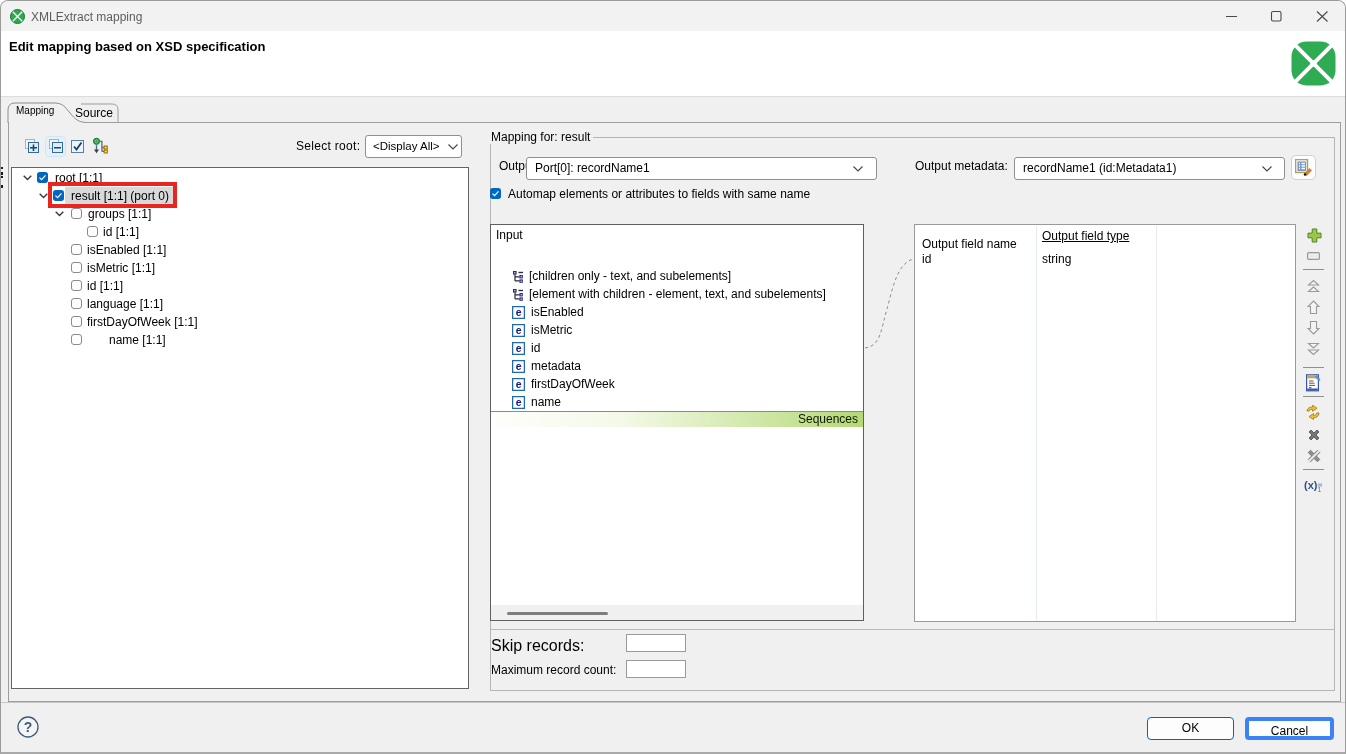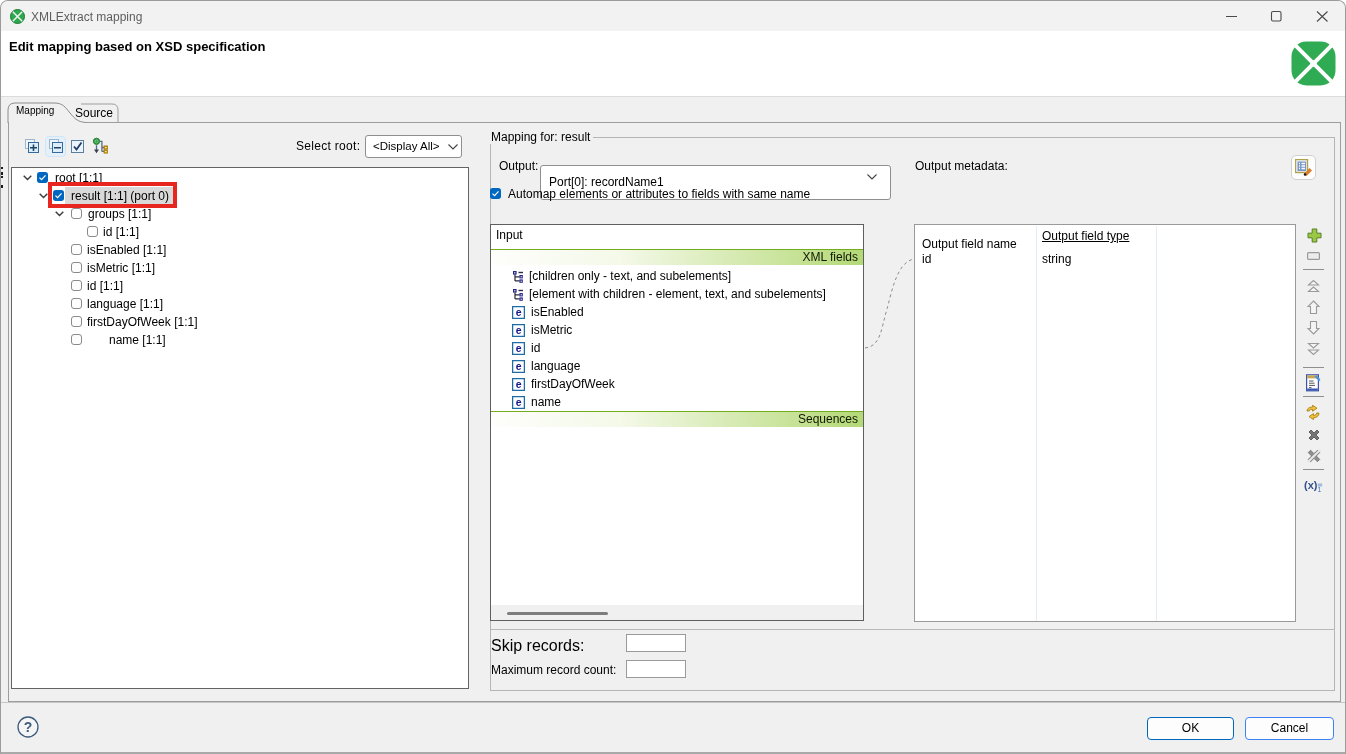--- a/index.html
+++ b/index.html
@@ -10,21 +10,21 @@
 .titlebar { position:absolute; left:0; top:0; width:100%; height:30px; background:#f2f2f2; }
 .header { position:absolute; left:0; top:30px; width:100%; height:66px; background:#ffffff; border-bottom:1px solid #dcdcdc; }
 .combo { position:absolute; background:#fff; border:1px solid #8f8f8f; border-radius:3px; }
 .combo .txt { position:absolute; left:8px; top:calc(50% - 1px); transform:translateY(-50%); white-space:nowrap;text-align:center; }
 .chev { position:absolute; }
 .cbon { position:absolute; width:11px; height:11px; }
 .cboff { position:absolute; width:11px; height:11px; background:#fdfdfd; border:1px solid #8a8a8a; border-radius:3px; }
 .trow { position:absolute; white-space:nowrap; font-size:12px; }
 .band { position:absolute; left:1px; right:1px; height:16px; border-top:1.5px solid #74ac1e; background:linear-gradient(to right,#fefefc 0%,#f4f9e8 35%,#b4d976 100%); text-align:right; line-height:14.5px; padding-right:5px; font-size:12px; color:#101800; }
 .lrow { position:absolute; white-space:nowrap; font-size:12px; }
-.btn { position:absolute; background:#fdfdfd; border:1px solid #3b82f6; border-radius:4px; text-align:center; font-size:12px; }
+.btn { position:absolute; background:#fdfdfd; border:4px solid #3b82f6; border-radius:4px; text-align:center; font-size:12px; }
 </style>
 </head>
 <body>
 <div class="win">
   <div class="abs" style="left:0;top:166px;width:2px;height:2px;background:#1a1a1a;"></div>
   <div class="abs" style="left:0;top:171px;width:2px;height:3px;background:#1a1a1a;"></div>
   <div class="abs" style="left:0;top:175px;width:2px;height:2px;background:#1a1a1a;"></div>
   <div class="abs" style="left:0;top:184px;width:2px;height:3px;background:#1a1a1a;"></div>
   <div class="abs" style="left:10px;top:0;width:1326px;height:2px;background:linear-gradient(to right,#bdbdbd 0 207px,#6f9f72 207px 530px,#bdbdbd 530px 585px,#8aa8c8 585px 668px,#bdbdbd 668px 100%);"></div>
 
@@ -138,45 +138,50 @@
   <div class="trow" style="left:86px; top:296px;">language [1:1]</div>
   <div class="cboff" style="left:70px; top:315px;"></div>
   <div class="trow" style="left:86px; top:314px;">firstDayOfWeek [1:1]</div>
   <div class="cboff" style="left:70px; top:333px;"></div>
   <div class="trow" style="left:86px; top:332px;padding-left:22px;">name [1:1]</div>
 
   <div class="abs" style="left:489px; top:136px; width:845px; height:554px; border:1px solid #b5b5b5;"></div>
   <div class="abs" style="left:487px; top:129px; padding:0 3px; font-size:12px; background:#f0f0f0;">Mapping for: result</div>
 
   <div class="abs" style="left:498px; top:158px; font-size:12px;">Output:</div>
-  <div class="combo" style="left:539px; top:156px; width:351px; height:35px;margin-top:8px;">
+  <div class="combo" style="left:525px; top:156px; width:351px; height:23px;">
     <div class="txt">Port[0]: recordName1</div>
     <svg class="chev" style="right:13px; top:8px;" width="10" height="6" viewBox="0 0 10 6">
         <path d="M0.5 0.5 L5 5 L9.5 0.5" stroke="#454545" stroke-width="1.1" fill="none"></path>
       </svg>
   </div>
   <div class="abs" style="left:914px; top:158px; font-size:12px;">Output metadata:</div>
+  <div class="combo" style="left:1013px; top:156px; width:271px; height:23px;">
+    <div class="txt">recordName1 (id:Metadata1)</div>
+    <svg class="chev" style="right:12px; top:8px;" width="10" height="6" viewBox="0 0 10 6">
+        <path d="M0.5 0.5 L5 5 L9.5 0.5" stroke="#454545" stroke-width="1.1" fill="none"></path>
+      </svg>
+  </div>
   <div class="abs" style="left:1290px; top:154px; width:25px; height:25px; background:#fdfdfd; border:1px solid #d0d0d0; border-radius:5px;"></div>
   <svg class="abs" style="left:1294px; top:158px;" width="17" height="17" viewBox="0 0 17 17">
     <rect x="0.5" y="0.5" width="12" height="13" fill="#eef3fa" stroke="#b0a14a" stroke-width="1.4"></rect>
     <rect x="2.5" y="2.5" width="8.5" height="9.5" fill="#7b96c8"></rect>
     <path d="M4 4.5 H5 M6.5 4.5 H10 M4 7 H5 M6.5 7 H10 M4 9.5 H5 M6.5 9.5 H10" stroke="#fff" stroke-width="1.3"></path>
     <path d="M9 15 L14.5 9 L17 11.5 L11.5 17 Z" fill="#d97f28"></path>
     <circle cx="10" cy="15.5" r="1.2" fill="#111"></circle>
   </svg>
 
   <svg class="cbon" style="left:489px; top:187px;" viewBox="0 0 12 12">
       <rect width="12" height="12" rx="3" fill="#0067c0"></rect>
       <path d="M2.7 6.2 L5 8.4 L9.3 3.6" stroke="#fff" stroke-width="1.3" fill="none"></path>
     </svg>
   <div class="abs" style="left:507px; top:186px; font-size:12px;">Automap elements or attributes to fields with same name</div>
 
   <div class="abs" style="left:489px; top:223px; width:374px; height:397px; background:#fff; border:1px solid #5f5f5f;"></div>
   <div class="abs" style="left:495px; top:227px; font-size:12px;">Input</div>
-  <div class="band" style="left:490px; top:248px; width:372px; right:auto;">XML fields</div>
 
   <svg class="abs" style="left:512px; top:270px;" width="11" height="12" viewBox="0 0 11 12">
     <path d="M2 3.5 V10 M2 5.9 H6.5 M2 9.9 H6.5" stroke="#2a2a34" stroke-width="1.2" fill="none"></path>
     <path d="M5.5 1.5 H10" stroke="#2a2a40" stroke-width="1.4"></path>
     <rect x="0" y="0" width="3.6" height="3.6" fill="#23238c"></rect>
       <rect x="1.2" y="1.2" width="1.2" height="1.2" fill="#fff"></rect>
     <rect x="6.4" y="4" width="3.4" height="3.4" fill="#23238c"></rect>
       <rect x="7.6" y="5.2" width="1.2" height="1.2" fill="#fff"></rect>
     <rect x="6.4" y="8.4" width="3.4" height="3.4" fill="#23238c"></rect>
       <rect x="7.6" y="9.6" width="1.2" height="1.2" fill="#fff"></rect>
@@ -205,21 +210,21 @@
   <div class="lrow" style="left:530px; top:322px;">isMetric</div>
   <svg class="abs" style="left:511px; top:341px;" width="13" height="13" viewBox="0 0 13 13">
       <rect x="0.6" y="0.6" width="11.8" height="11.8" fill="#fff" stroke="#1e6ba6" stroke-width="1.3"></rect>
       <text x="6.6" y="10" font-family="Liberation Sans" font-size="10.5" font-weight="bold" fill="#16168c" text-anchor="middle">e</text>
     </svg>
   <div class="lrow" style="left:530px; top:340px;">id</div>
   <svg class="abs" style="left:511px; top:359px;" width="13" height="13" viewBox="0 0 13 13">
       <rect x="0.6" y="0.6" width="11.8" height="11.8" fill="#fff" stroke="#1e6ba6" stroke-width="1.3"></rect>
       <text x="6.6" y="10" font-family="Liberation Sans" font-size="10.5" font-weight="bold" fill="#16168c" text-anchor="middle">e</text>
     </svg>
-  <div class="lrow" style="left:530px; top:358px;">language</div>
+  <div class="lrow" style="left:530px; top:358px;">metadata</div>
   <svg class="abs" style="left:511px; top:377px;" width="13" height="13" viewBox="0 0 13 13">
       <rect x="0.6" y="0.6" width="11.8" height="11.8" fill="#fff" stroke="#1e6ba6" stroke-width="1.3"></rect>
       <text x="6.6" y="10" font-family="Liberation Sans" font-size="10.5" font-weight="bold" fill="#16168c" text-anchor="middle">e</text>
     </svg>
   <div class="lrow" style="left:530px; top:376px;">firstDayOfWeek</div>
   <svg class="abs" style="left:511px; top:395px;" width="13" height="13" viewBox="0 0 13 13">
       <rect x="0.6" y="0.6" width="11.8" height="11.8" fill="#fff" stroke="#1e6ba6" stroke-width="1.3"></rect>
       <text x="6.6" y="10" font-family="Liberation Sans" font-size="10.5" font-weight="bold" fill="#16168c" text-anchor="middle">e</text>
     </svg>
   <div class="lrow" style="left:530px; top:394px;">name</div>

